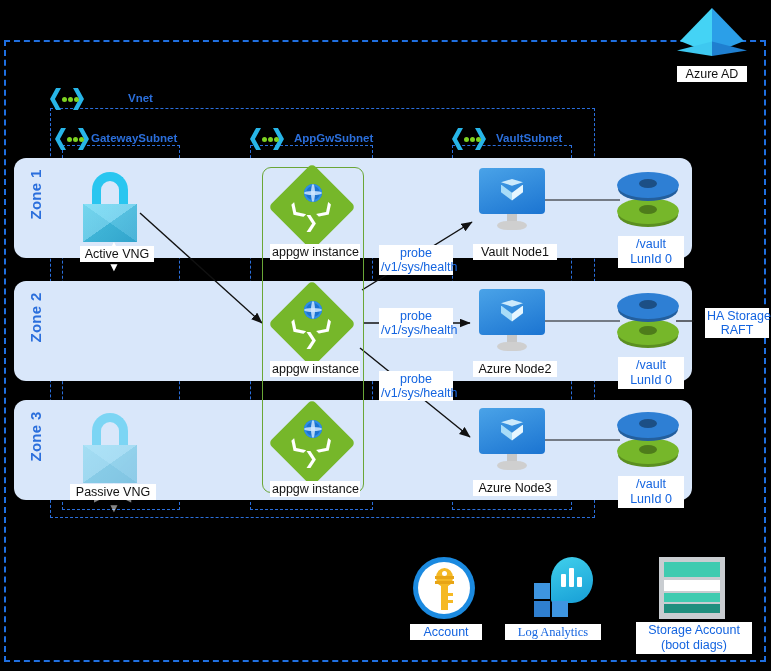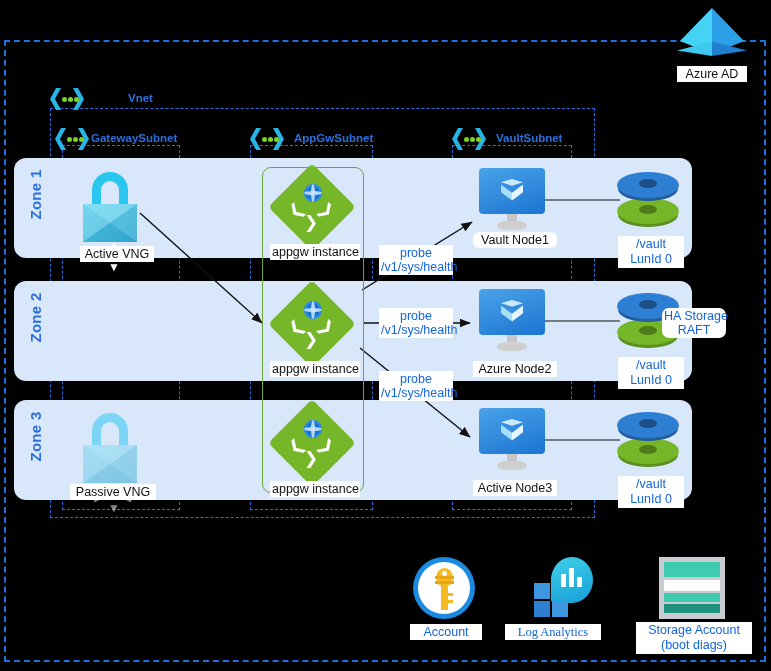--- a/index.html
+++ b/index.html
@@ -279,21 +279,21 @@
           <div class="cube">
             <div class="top"></div>
             <div class="lf"></div>
             <div class="rf"></div>
           </div>
         </div>
       <div class="neck"></div>
         <div class="base"></div>
     </div>
   </div>
-  <div class="abs chip" style="left:473px;top:232px;width:80px;border-radius:6px;">Vault Node1</div>
+  <div class="abs chip" style="left:473px;top:244px;width:80px;">Vault Node1</div>
 
   <div class="abs" style="left:617px;top:172px;">
     <div class="disks">
       <div class="disk bot">
           <div class="hole"></div>
         </div>
       <div class="disk top">
           <div class="hole"></div>
         </div>
     </div>
@@ -337,21 +337,21 @@
       <div class="disk top">
           <div class="hole"></div>
         </div>
     </div>
   </div>
   <div class="abs chip blue" style="left:618px;top:357px;width:62px;line-height:15px;">
     <div>/vault</div>
     <div>LunId 0</div>
   </div>
 
-  <div class="abs chip blue" style="left:662px;top:308px;width:60px;line-height:14px;border-radius:7px;">
+  <div class="abs chip blue" style="left:705px;top:308px;width:60px;line-height:14px;">
     <div>HA Storage</div>
     <div>RAFT</div>
   </div>
 
   <div class="abs" style="left:79px;top:413px;">
     <div class="vng passive">
       <div class="shackle"></div>
       <div class="body">
         <div class="ar au">▲</div>
           <div class="ar ad">▼</div>
@@ -379,21 +379,21 @@
           <div class="cube">
             <div class="top"></div>
             <div class="lf"></div>
             <div class="rf"></div>
           </div>
         </div>
       <div class="neck"></div>
         <div class="base"></div>
     </div>
   </div>
-  <div class="abs chip" style="left:473px;top:480px;width:80px;">Active Node3</div>
+  <div class="abs chip" style="left:473px;top:480px;width:80px;">Azure Node3</div>
 
   <div class="abs" style="left:617px;top:412px;">
     <div class="disks">
       <div class="disk bot">
           <div class="hole"></div>
         </div>
       <div class="disk top">
           <div class="hole"></div>
         </div>
     </div>

